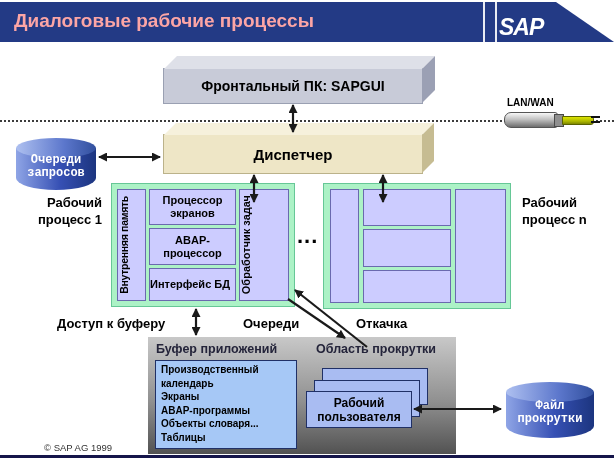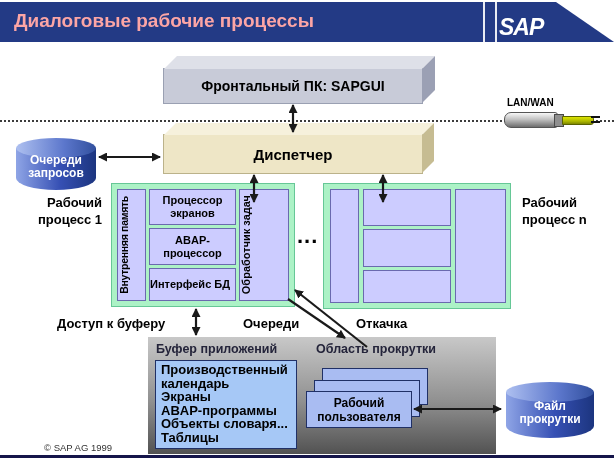--- a/index.html
+++ b/index.html
@@ -33,21 +33,21 @@
   .cable{position:absolute;left:504px;top:110px;width:94px;height:20px;z-index:4;}
   .tube{position:absolute;left:0;top:2px;width:52px;height:14px;border:1px solid #555;border-radius:7px 3px 3px 7px;
         background:linear-gradient(180deg,#F7F7F7 0%,#C2C2C2 45%,#6E6E6E 100%);}
   .ferrule{position:absolute;left:50px;top:4px;width:8px;height:11px;background:#8F8F8F;border:1px solid #4a4a4a;}
   .wire{position:absolute;left:58px;top:6px;width:30px;height:7px;border:1px solid #5A6200;border-radius:0 3px 3px 0;
         background:linear-gradient(180deg,#DCE400 0%,#AEB800 60%,#7E8800 100%);}
   .prong1,.prong2{position:absolute;width:9px;height:2px;background:#111;}
   .prong1{left:87px;top:6px;} .prong2{left:87px;top:11px;}
 
   
-  .cyl{position:absolute;z-index:3;}
+  .cyl{position:absolute;z-index:3;font-family:Liberation Mono, monospace;}
   .cyl-body{position:absolute;left:0;top:10px;right:0;bottom:0;
         background:linear-gradient(90deg,#8FA5E6 0%,#3650B4 55%,#1C357F 100%);
         border-radius:0 0 50% 50% / 0 0 12px 12px;}
   .cyl-top{position:absolute;left:0;top:0;width:100%;height:20px;border-radius:50%;
         background:linear-gradient(90deg,#AEC0F0 0%,#5C77CC 60%,#32509E 100%);}
   .cyl-label{position:absolute;left:0;right:0;top:16px;text-align:center;color:#fff;
         font-weight:bold;font-size:12px;line-height:13px;}
   .queues{left:16px;top:138px;width:80px;height:52px;}
   .rollfile{left:506px;top:382px;width:88px;height:56px;}
   .rollfile .cyl-label{top:18px;}
@@ -79,26 +79,26 @@
   .wpn-lbl{left:522px;top:194px;width:92px;}
   .lanwan-lbl{left:500px;top:94px;font-size:10px;margin-left:7px;}
   .acc-lbl{left:57px;top:315px;}
   .rollin-lbl{left:243px;top:315px;}
   .rollout-lbl{left:356px;top:315px;}
   .shared-lbl{left:16px;top:367px;font-weight:normal;}
   .dots{left:297px;top:227px;font-size:22px;letter-spacing:1px;}
 
   
   .panel{position:absolute;left:148px;top:337px;width:308px;height:117px;z-index:2;
-         background:linear-gradient(180deg,#C8C8C8 0%,#909090 55%,#525252 100%);padding-left:40px;}
+         background:linear-gradient(180deg,#C8C8C8 0%,#909090 55%,#525252 100%);}
   .panel-h{position:absolute;top:5px;font-size:12.5px;font-weight:bold;color:#24243A;white-space:nowrap;}
   .ph1{left:8px;} .ph2{left:168px;}
   .buflist{position:absolute;left:7px;top:23px;width:142px;height:89px;background:#A6C8F6;
          border:1px solid #203066;padding:2px 5px;box-sizing:border-box;
-         font-size:13px;font-weight:bold;line-height:13.5px;}
+         font-size:10px;font-weight:bold;line-height:13.5px;}
   .card{position:absolute;width:106px;height:37px;background:#A9BCF2;border:1.5px solid #203066;
          box-sizing:border-box;z-index:3;}
   .c-back{left:322px;top:368px;} .c-mid{left:314px;top:380px;}
   .c-front{left:306px;top:391px;display:flex;align-items:center;justify-content:center;
          text-align:center;font-size:12px;font-weight:bold;line-height:14px;z-index:4;}
 
   .copyright{position:absolute;left:44px;top:442px;font-size:9.5px;color:#333;z-index:3;}
   .bottom-rule{position:absolute;left:0;top:455px;width:614px;height:3px;background:#15154A;z-index:3;}
 
   .overlay{position:absolute;left:0;top:0;z-index:20;pointer-events:none;}

